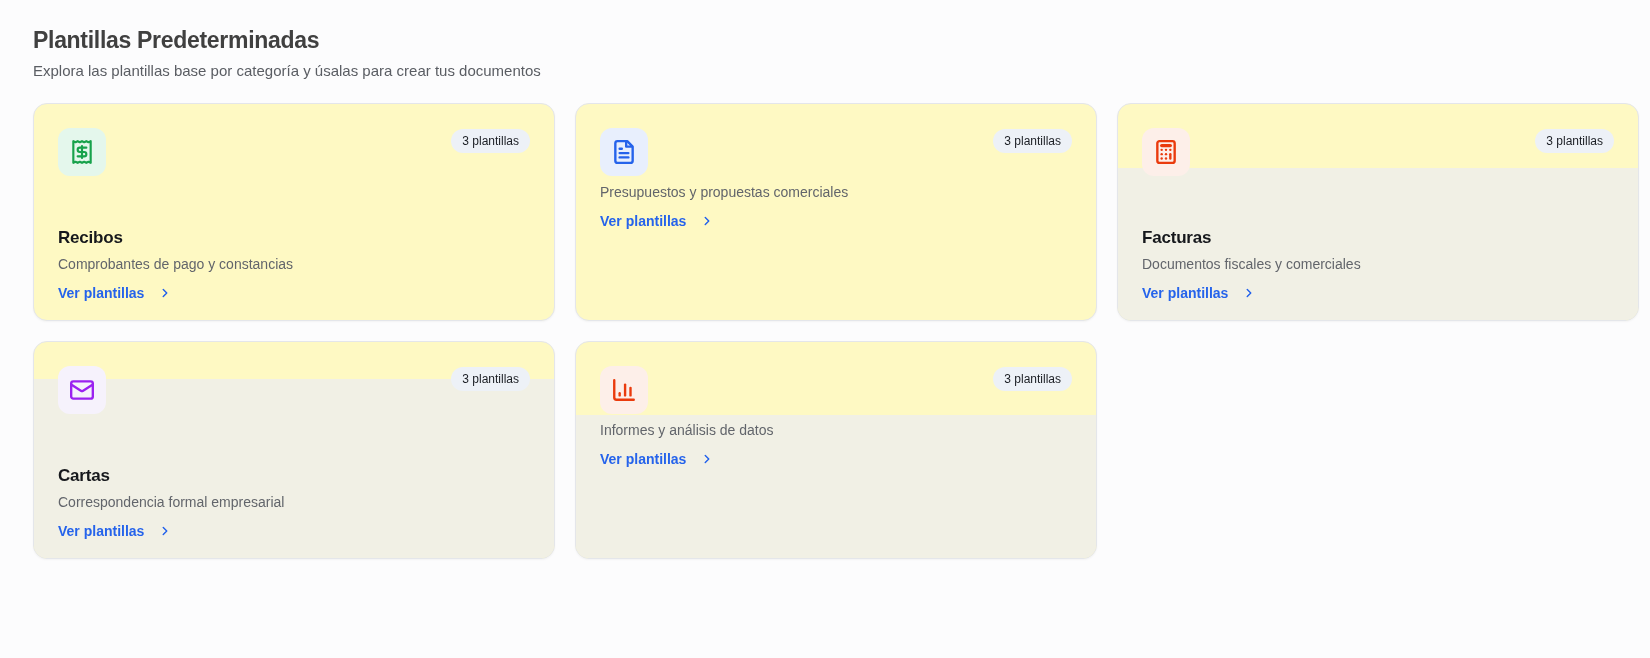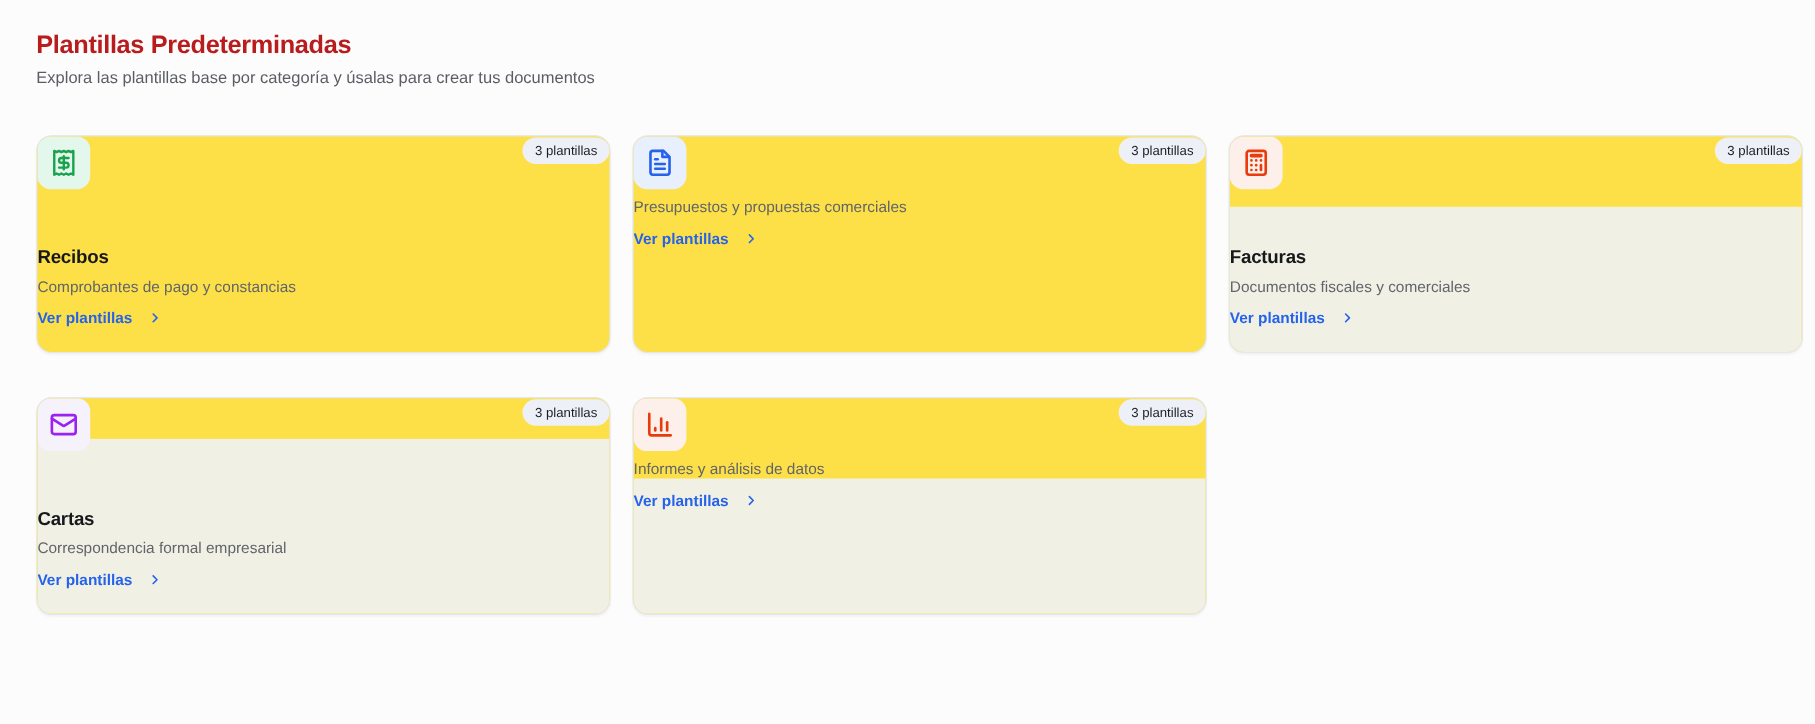--- a/index.html
+++ b/index.html
@@ -8,45 +8,45 @@
   body {
     background: #fcfcfd;
     font-family: "Liberation Sans", "DejaVu Sans", sans-serif;
     color: #16181c;
   }
   .page { padding: 26px 0 0 33px; }
   .page-title {
     font-size: 23px;
     font-weight: 700;
     letter-spacing: -0.3px;
-    color: #b91c1c;
+    color: #404040;
     line-height: 1.25;
   }
   .page-subtitle {
     margin-top: 5px;
     font-size: 15px;
     color: #5a5d63;
     line-height: 1.4;
   }
   .card-grid {
     margin-top: 22px;
     display: grid;
     grid-template-columns: repeat(3, 522px);
     grid-auto-rows: 218px;
     gap: 20px;
   }
   .card {
     position: relative;
-    background: #fde047;
+    background: #fef9c3;
     border: 1px solid #e4e6ea;
     border-radius: 14px;
     box-shadow: 0 1px 2px rgba(20, 24, 32, 0.04);
+    padding: 24px;
     overflow: hidden;
     cursor: pointer;
-    margin-top: 20px;
   }
   .card-fill {
     position: absolute;
     left: 0; right: 0; bottom: 0;
     z-index: 0;
   }
   .card-head {
     position: relative;
     z-index: 1;
     display: flex;

